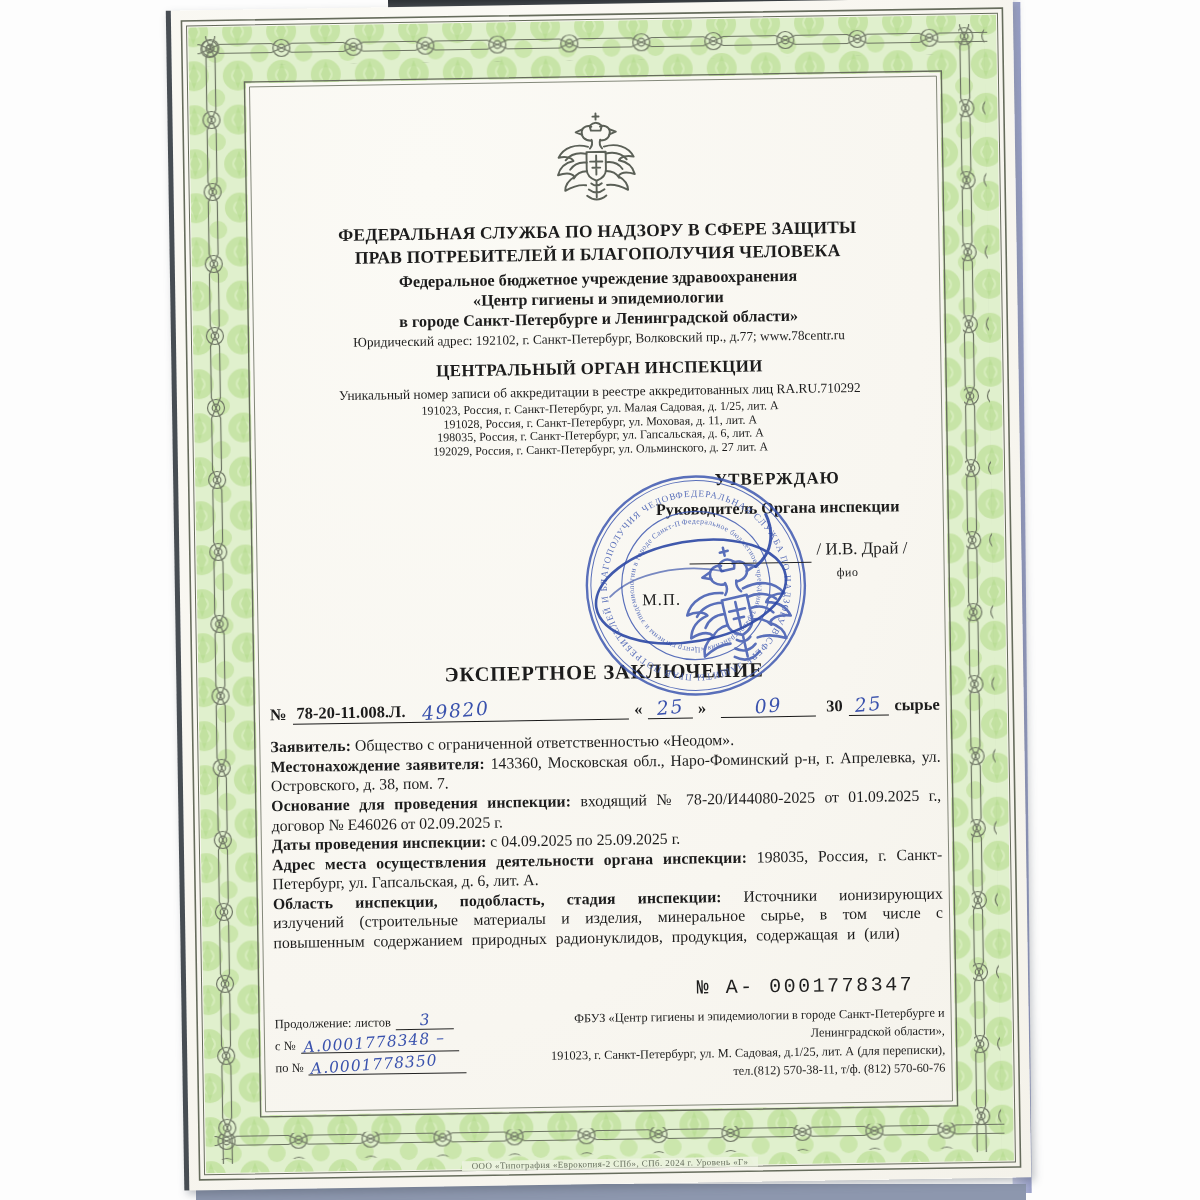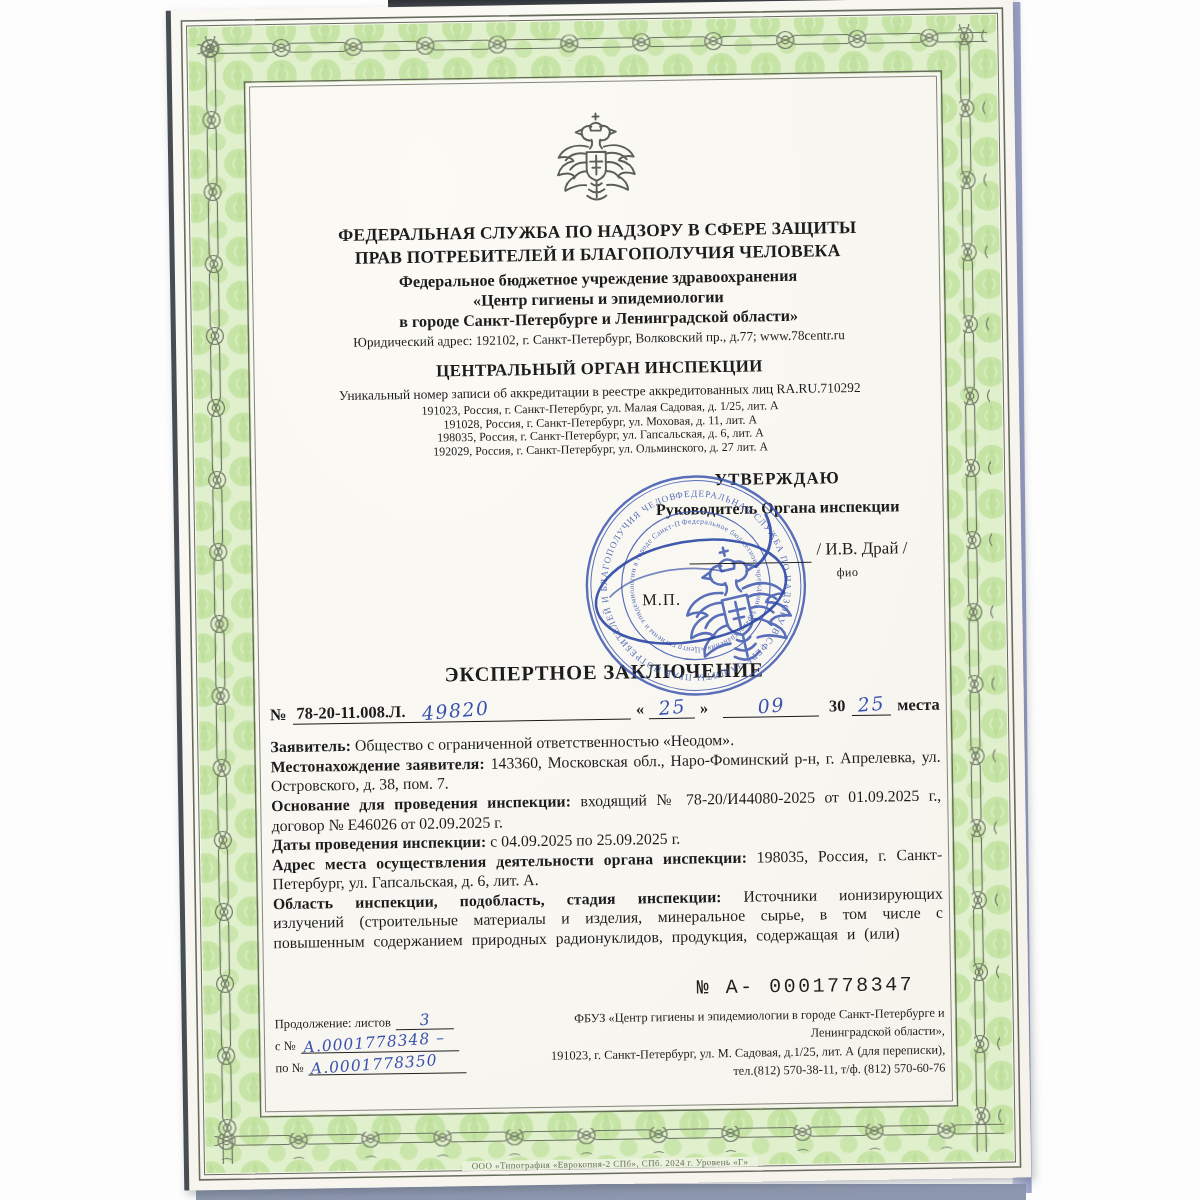--- a/index.html
+++ b/index.html
@@ -239,21 +239,21 @@
             <span class="hand">25</span>
           </span>
         <span class="q">»</span>
         <span class="u u-mon">
             <span class="hand">09</span>
           </span>
         <span>30</span>
         <span class="u u-yr">
             <span class="hand">25</span>
           </span>
-        <span>места</span>
+        <span>сырье</span>
       </div>
 
       <div class="fields">
         <p><b>Заявитель:</b> <span>Общество с ограниченной ответственностью «Неодом».</span></p>
         <p><b>Местонахождение заявителя:</b> <span>143360, Московская обл., Наро-Фоминский р-н, г. Апрелевка, ул. Островского, д. 38, пом. 7.</span></p>
         <p><b>Основание для проведения инспекции:</b> <span>входящий № 78-20/И44080-2025 от 01.09.2025 г., договор № Е46026 от 02.09.2025 г.</span></p>
         <p><b>Даты проведения инспекции:</b> <span>с 04.09.2025 по 25.09.2025 г.</span></p>
         <p><b>Адрес места осуществления деятельности органа инспекции:</b> <span>198035, Россия, г. Санкт-Петербург, ул. Гапсальская, д. 6, лит. А.</span></p>
         <p class="loose"><b>Область инспекции, подобласть, стадия инспекции:</b> <span>Источники ионизирующих излучений (строительные материалы и изделия, минеральное сырье, в том числе с повышенным содержанием природных радионуклидов, продукция, содержащая и (или)</span></p>
       </div>

